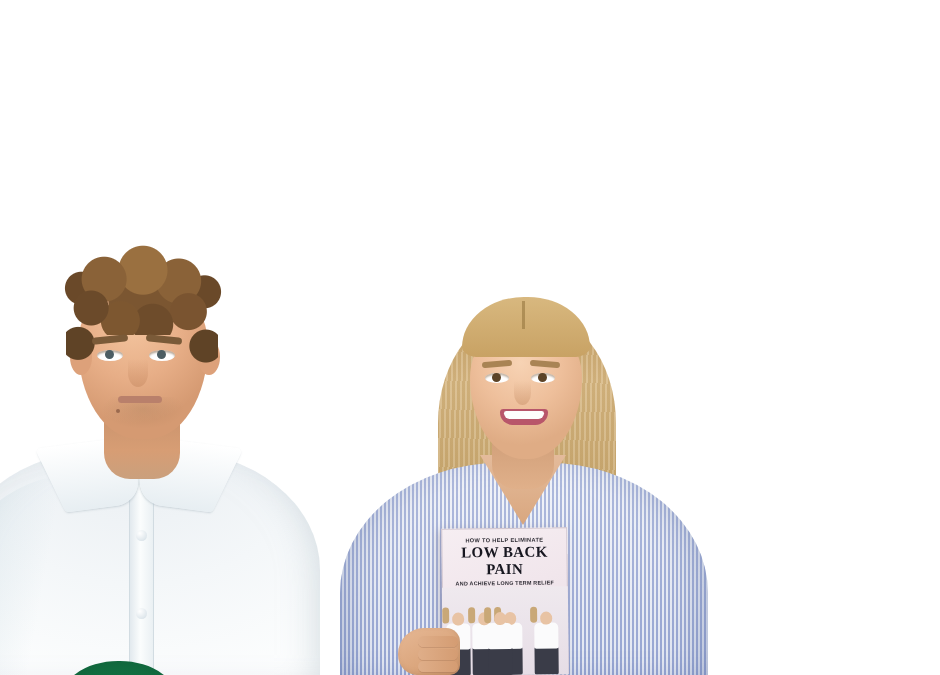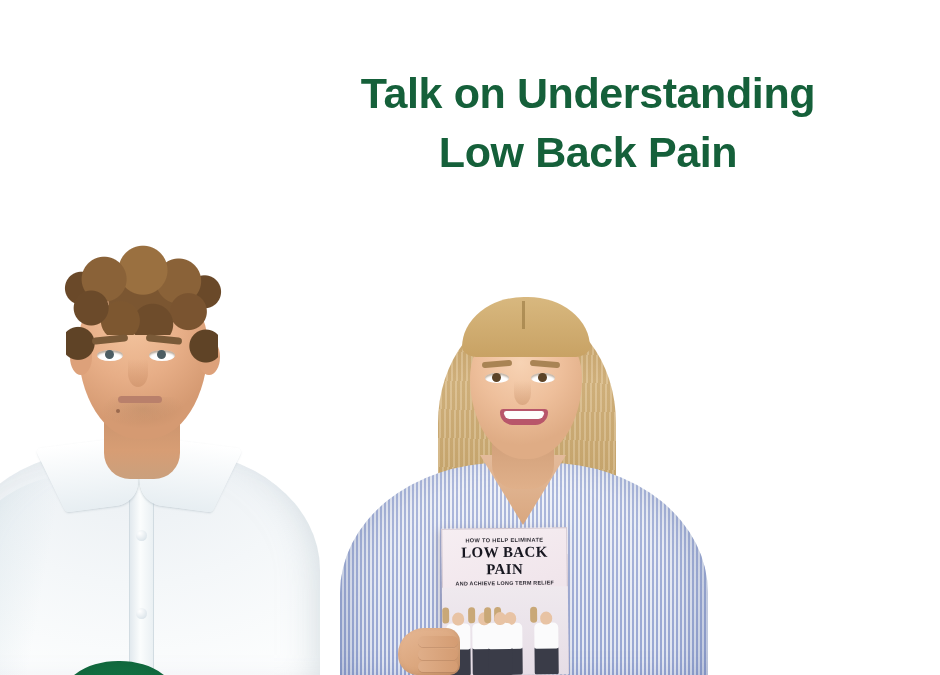--- a/index.html
+++ b/index.html
@@ -417,18 +417,14 @@
       </div>
     </div>
   </div>
 
   <div id="hand">
     <div class="f1"></div>
       <div class="f2"></div>
       <div class="f3"></div>
   </div>
 
-  <div id="headline">
-    <span class="l1">Talk on Understanding</span>
-    <span class="l2">Low Back Pain</span>
-  </div>
 
 </div>
 
 </body></html>

